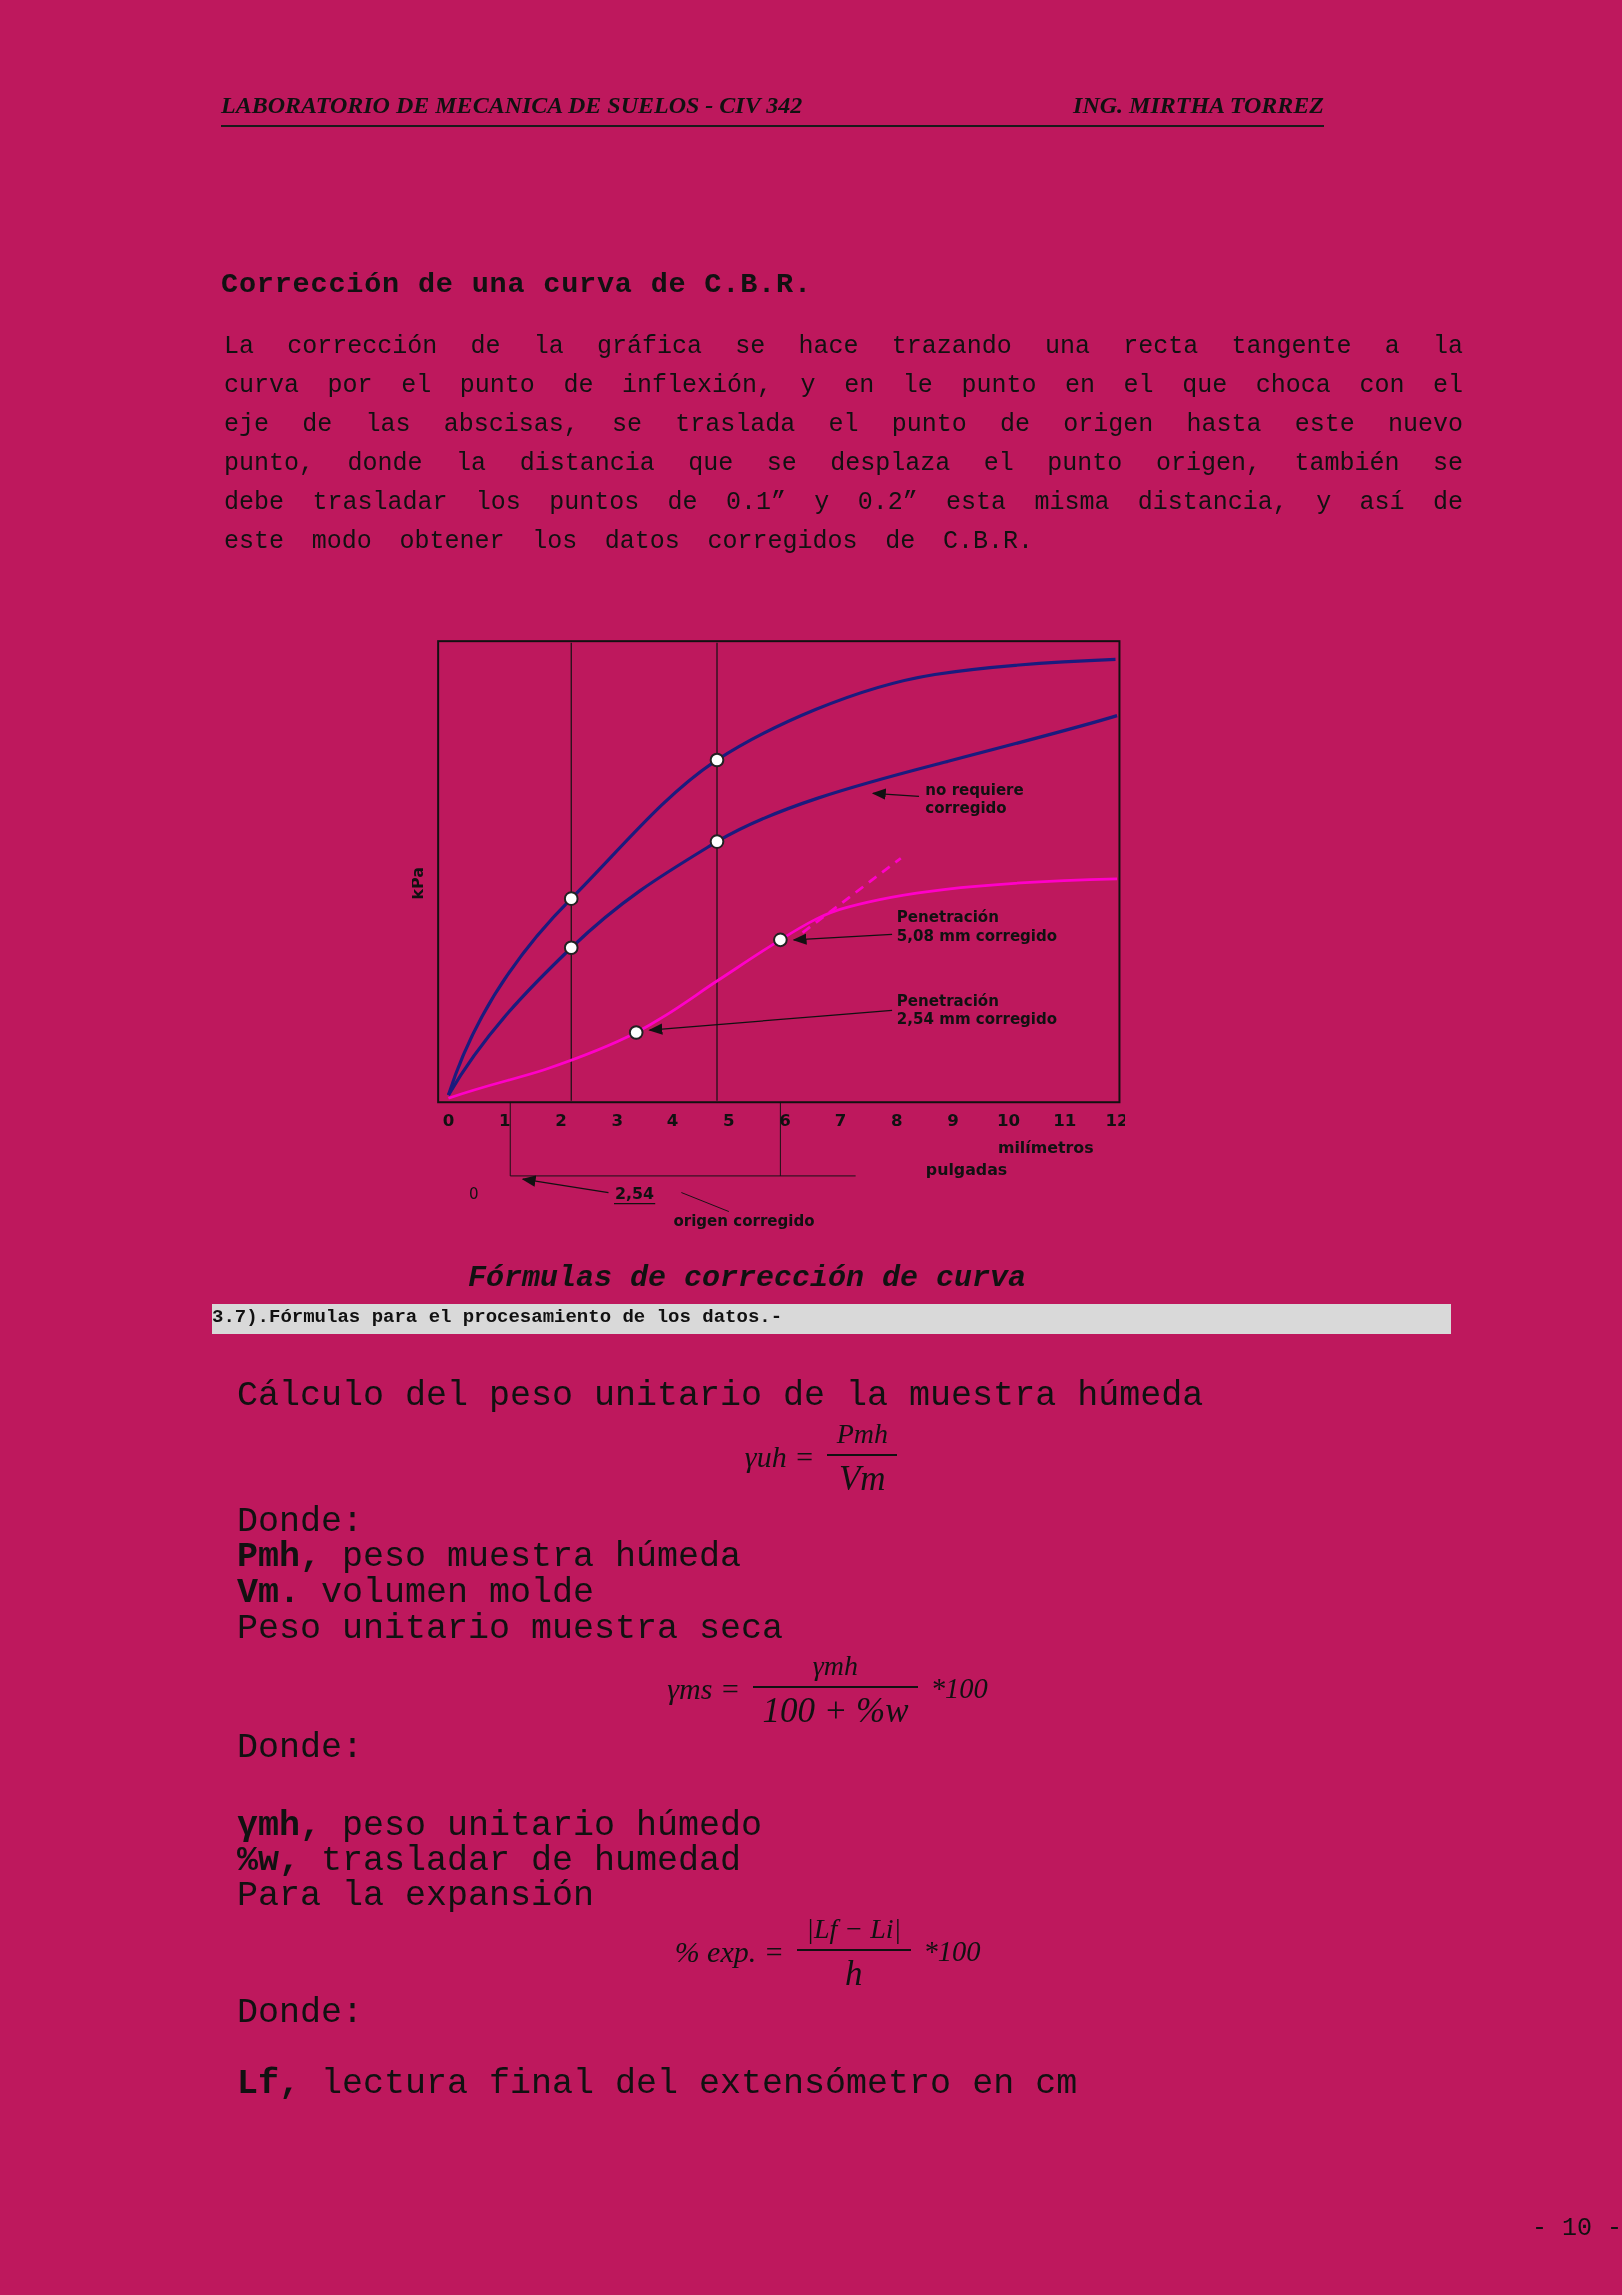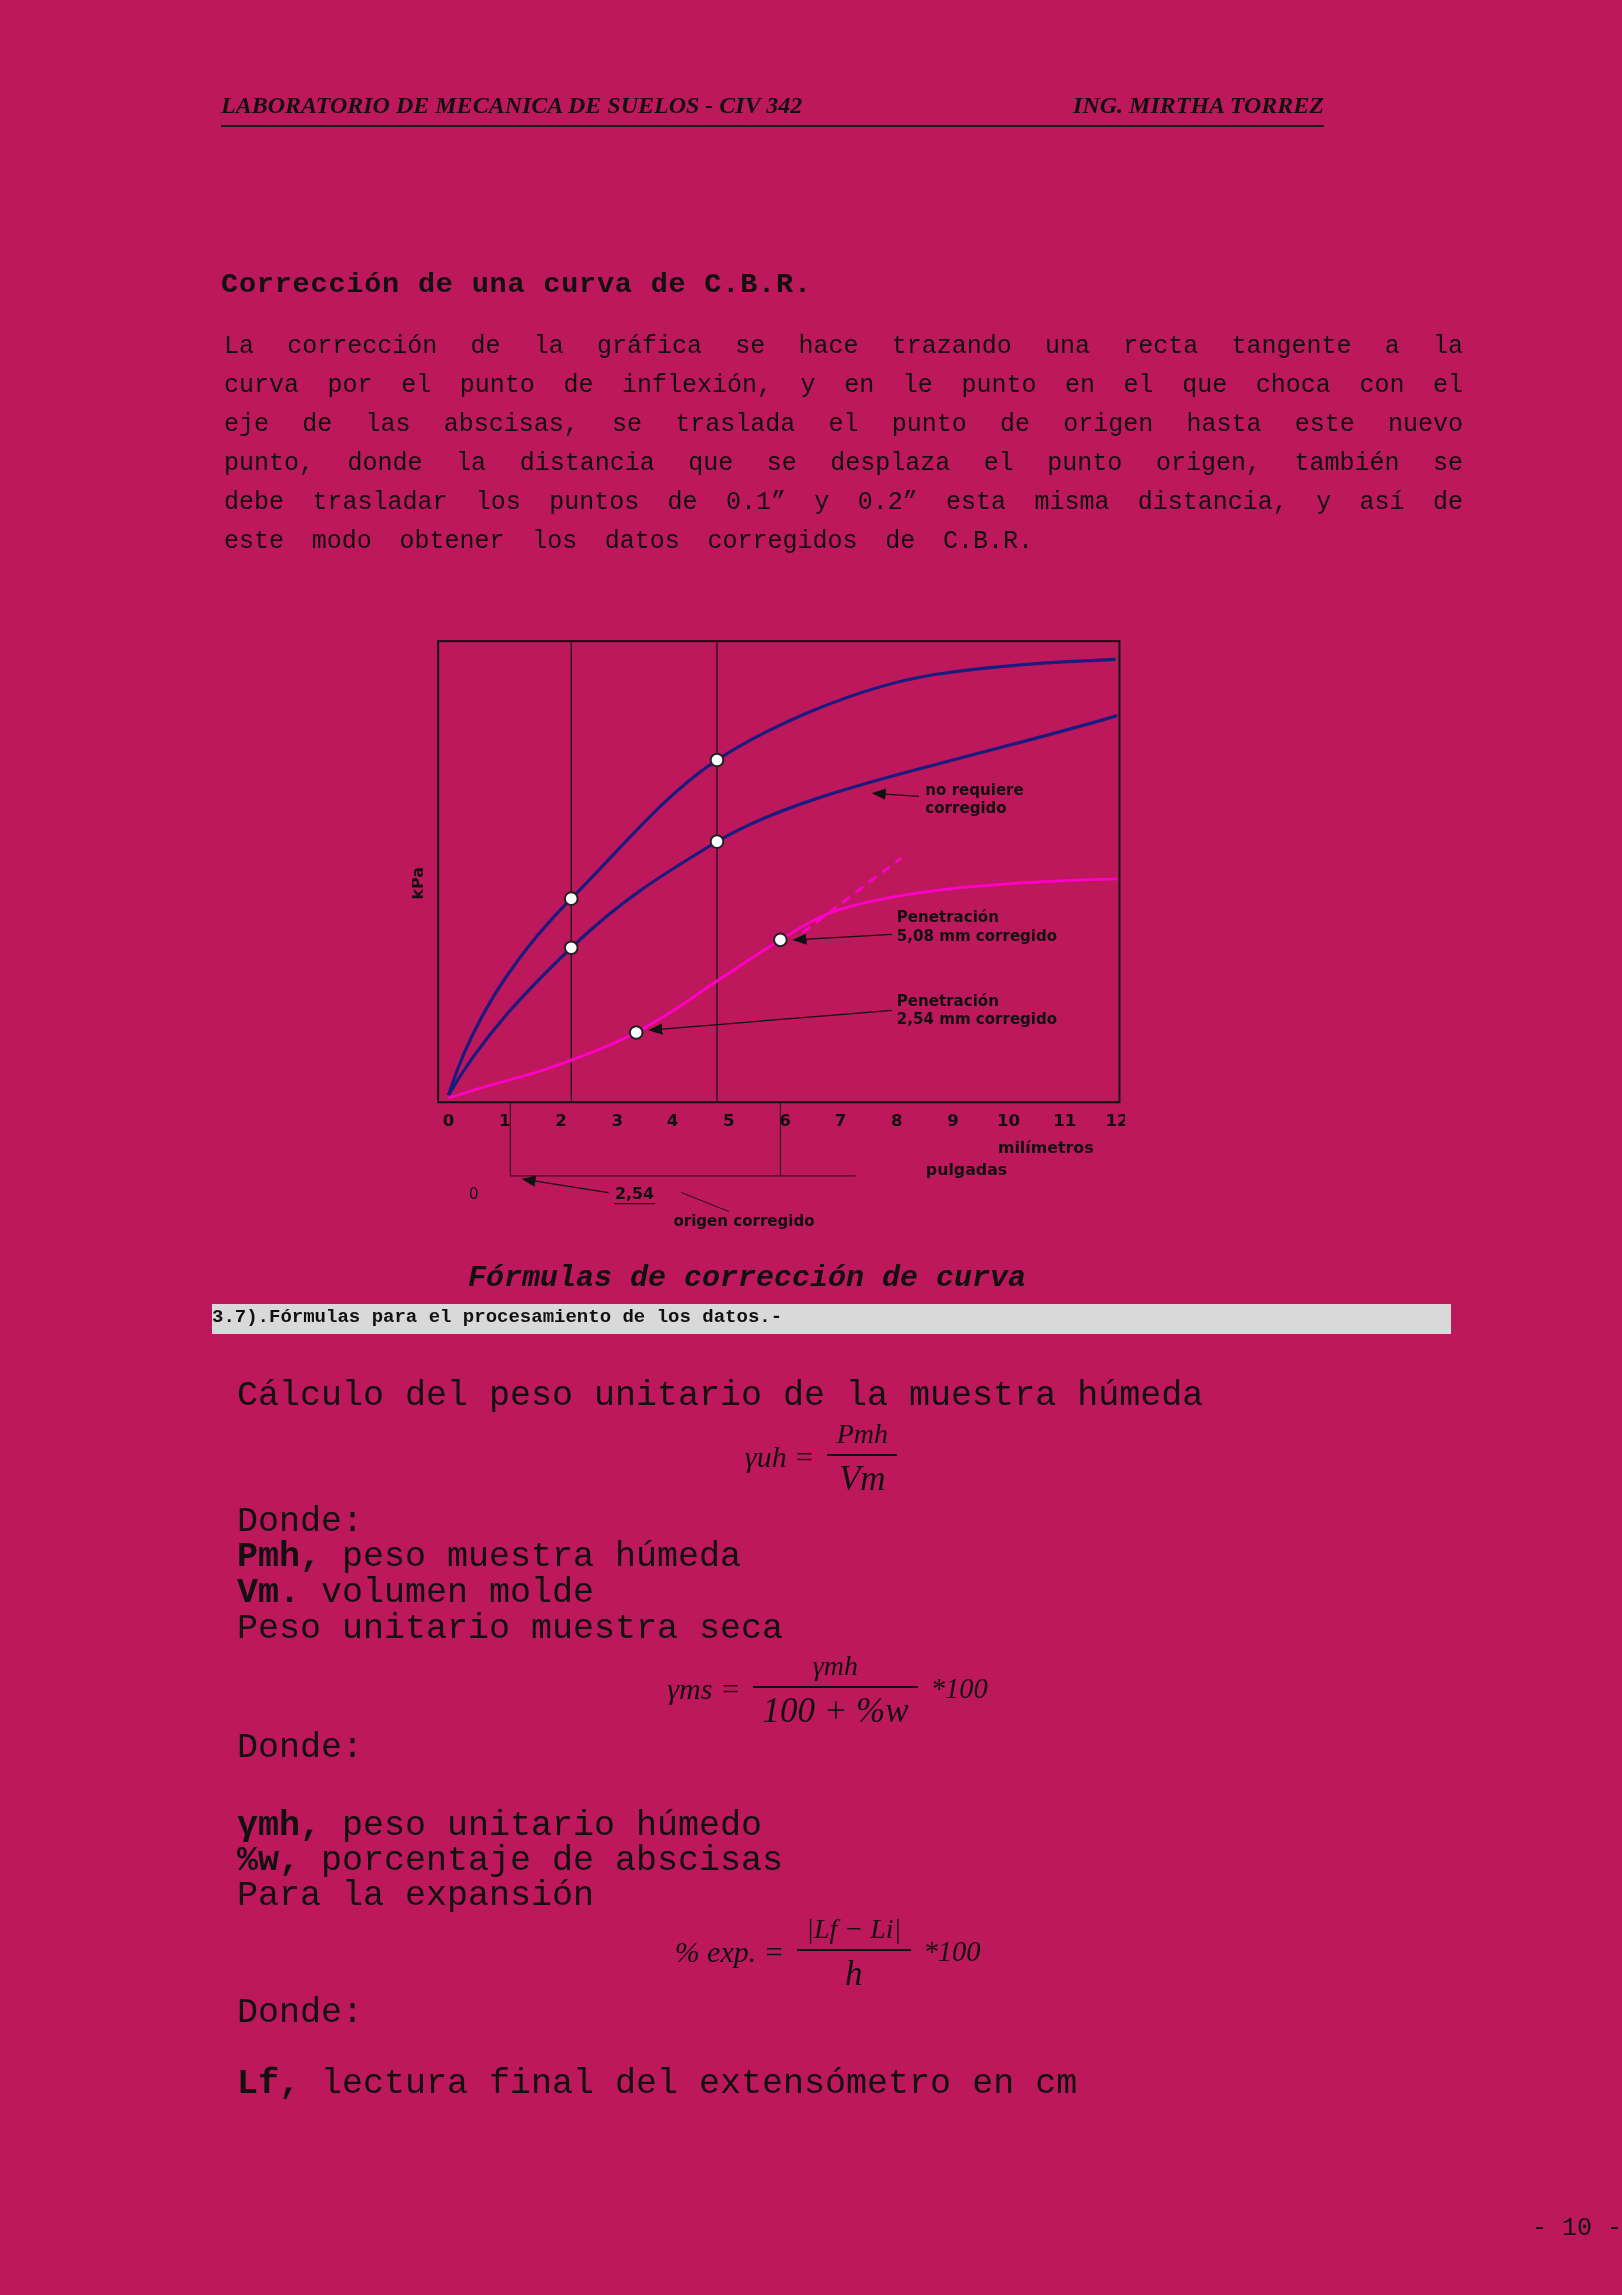--- a/index.html
+++ b/index.html
@@ -144,21 +144,21 @@
     <span>γms =</span>
     <span class="frac">
       <span class="num">γmh</span>
       <span class="den">100 + %w</span>
     </span>
     <span class="fmult">*100</span>
   </div>
 
   <div class="line" style="top:1728px">Donde:</div>
   <div class="line" style="top:1806px"><b>γmh,</b><span> peso unitario húmedo</span></div>
-  <div class="line" style="top:1841px"><b>%w,</b><span> porcentaje de abscisas</span></div>
+  <div class="line" style="top:1841px"><b>%w,</b><span> trasladar de humedad</span></div>
   <div class="line" style="top:1876px">Para la expansión</div>
 
   <div class="formula" style="top:1911px">
     <span>% exp. =</span>
     <span class="frac">
       <span class="num">|Lf − Li|</span>
       <span class="den">h</span>
     </span>
     <span class="fmult">*100</span>
   </div>

